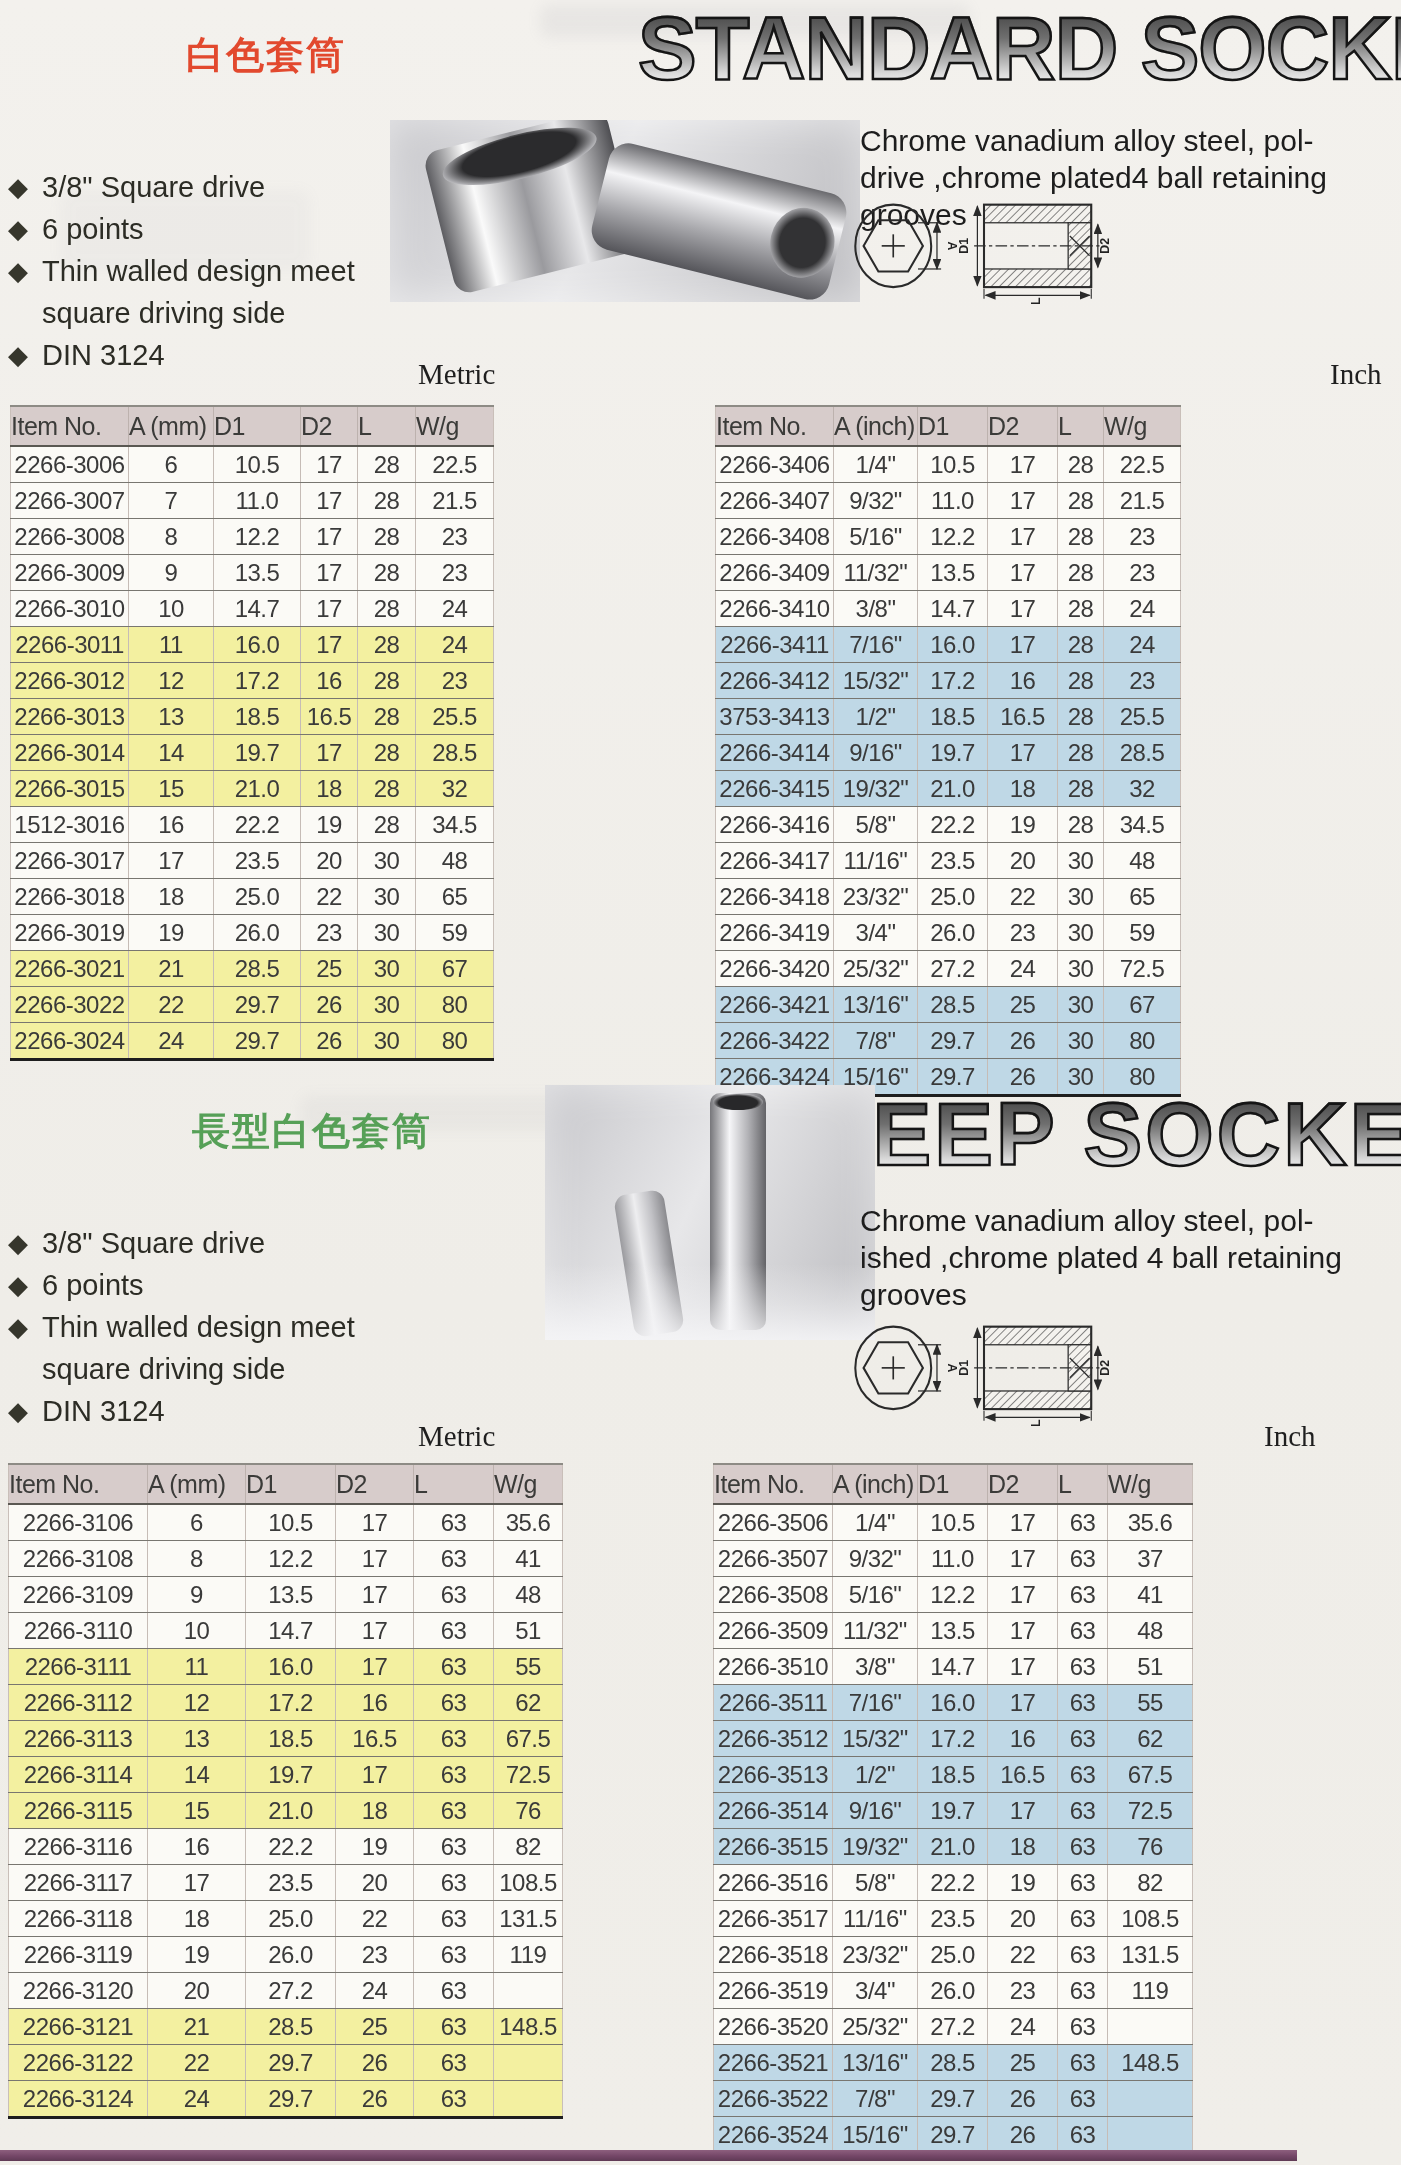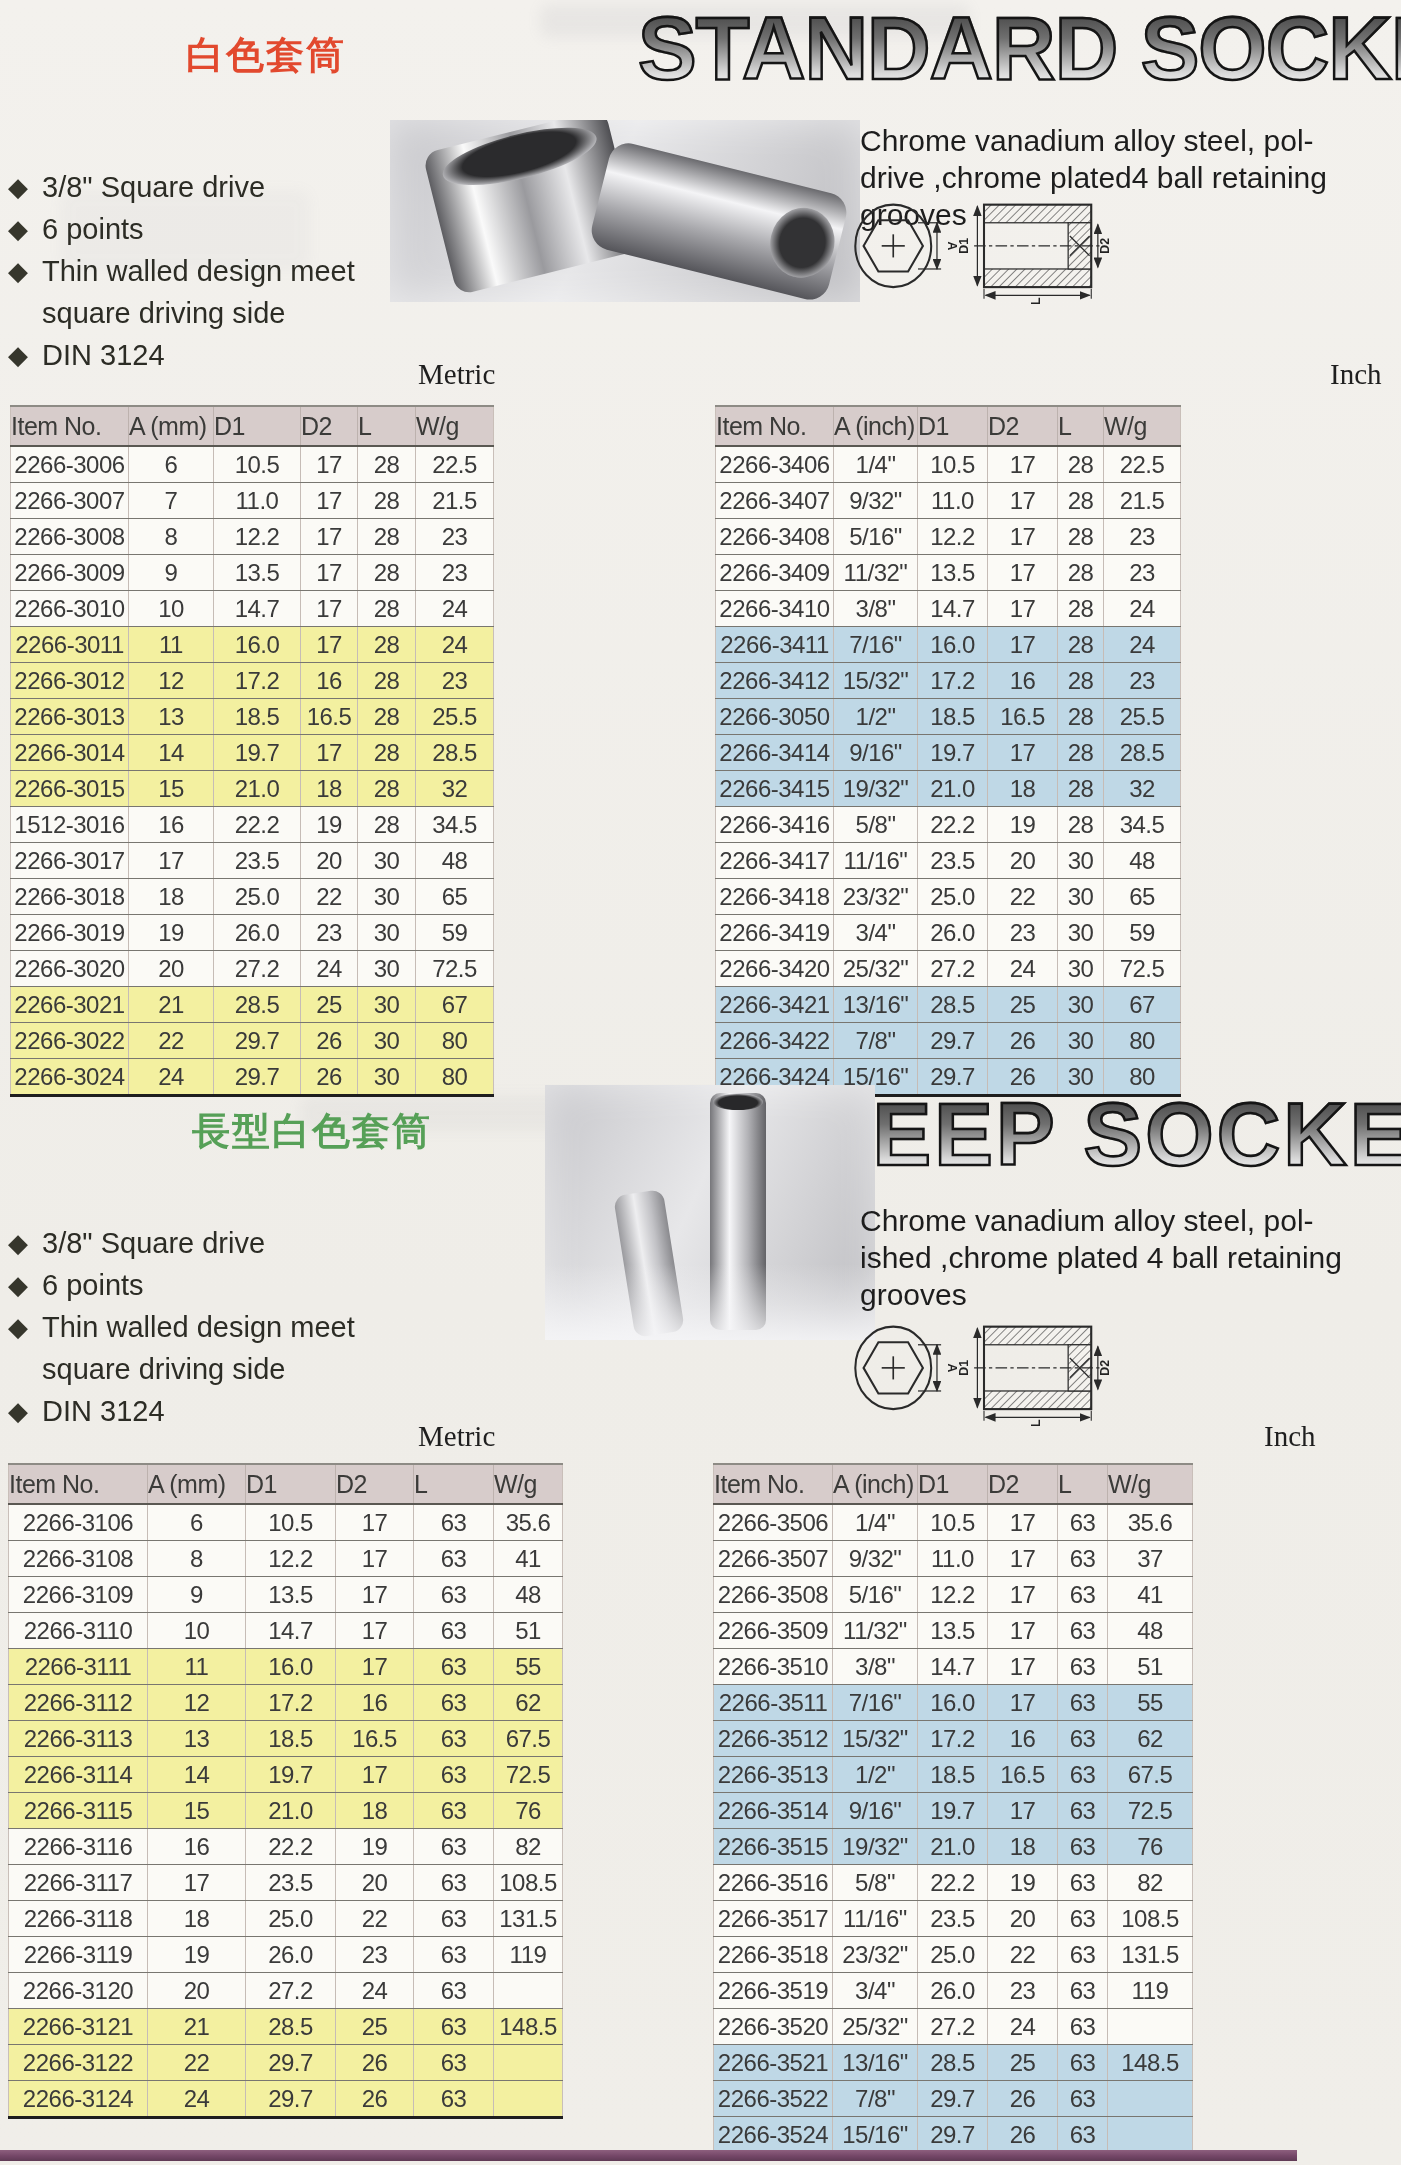--- a/index.html
+++ b/index.html
@@ -368,28 +368,20 @@
           <td>65</td>
         </tr>
         <tr>
           <td>2266-3019</td>
           <td>19</td>
           <td>26.0</td>
           <td>23</td>
           <td>30</td>
           <td>59</td>
         </tr>
-        <tr>
-          <td>2266-3020</td>
-          <td>20</td>
-          <td>27.2</td>
-          <td>24</td>
-          <td>30</td>
-          <td>72.5</td>
-        </tr>
         <tr class="hl-y">
           <td>2266-3021</td>
           <td>21</td>
           <td>28.5</td>
           <td>25</td>
           <td>30</td>
           <td>67</td>
         </tr>
         <tr class="hl-y">
           <td>2266-3022</td>
@@ -479,21 +471,21 @@
         </tr>
         <tr class="hl-b">
           <td>2266-3412</td>
           <td class="red-val">15/32"</td>
           <td>17.2</td>
           <td>16</td>
           <td>28</td>
           <td>23</td>
         </tr>
         <tr class="hl-b">
-          <td>2266-3050</td>
+          <td>3753-3413</td>
           <td class="red-val">1/2"</td>
           <td>18.5</td>
           <td>16.5</td>
           <td>28</td>
           <td>25.5</td>
         </tr>
         <tr class="hl-b">
           <td>2266-3414</td>
           <td class="red-val">9/16"</td>
           <td>19.7</td>

